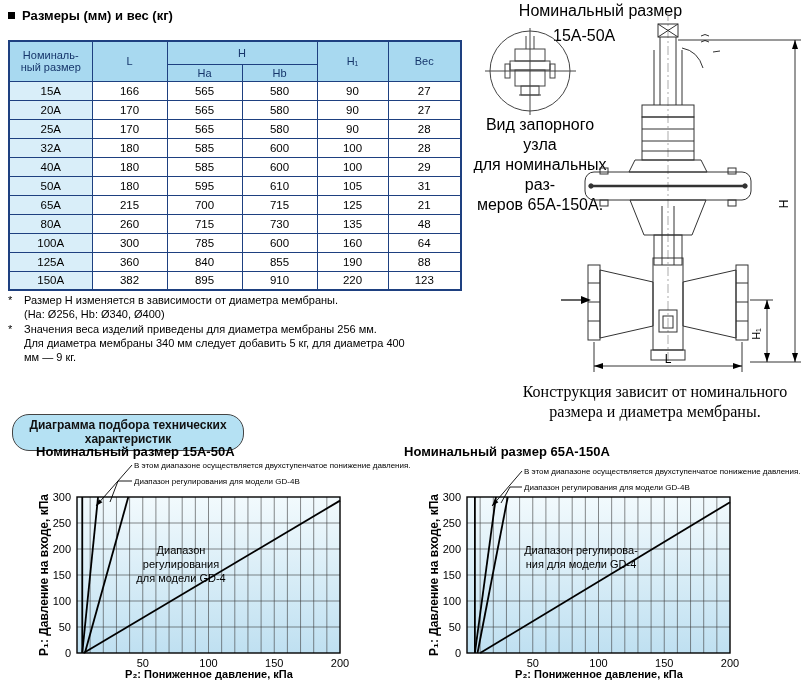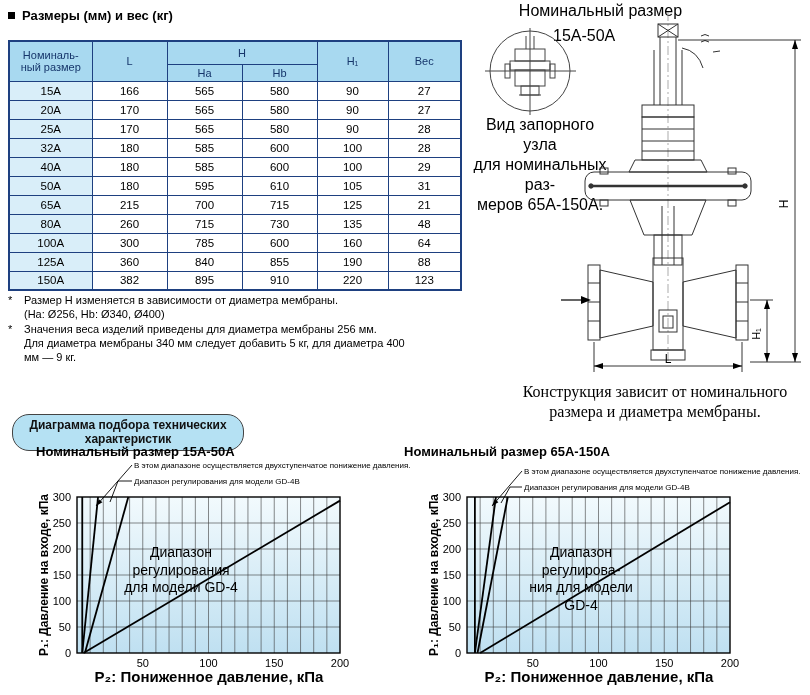--- a/index.html
+++ b/index.html
@@ -40,24 +40,24 @@
   
   #selection-pill{left:12px;top:414px;width:232px;border:1.3px solid #444;border-radius:17px;background:var(--pill-bg);
     font-size:12px;line-height:1.2;text-align:center;padding:3px 8px;font-weight:bold;color:#111;}
 
   
   .chart{top:444px;width:390px;height:250px;}
   #chart-0{left:30px;} #chart-1{left:420px;}
   .chart-title{position:absolute;top:0;font-size:13px;font-weight:bold;white-space:nowrap;}
   #chart-0 .chart-title{left:6px;} #chart-1 .chart-title{left:-16px;}
   .callout{position:absolute;font-size:8px;white-space:nowrap;color:#000;}
-  .inner-ann{position:absolute;font-size:14px;text-align:center;line-height:1.25;}
+  .inner-ann{position:absolute;font-size:11px;text-align:center;line-height:1.25;}
   .y-axis-label{position:absolute;width:210px;height:14px;left:-91px;top:124px;text-align:center;
     font-size:12px;font-weight:bold;transform:rotate(-90deg);}
-  .x-axis-label{position:absolute;left:47px;width:264px;top:224px;text-align:center;font-size:15px;font-weight:bold;}
+  .x-axis-label{position:absolute;left:47px;width:264px;top:224px;text-align:center;font-size:11px;font-weight:bold;}
   svg.plot-svg{position:absolute;left:0;top:0;}
 
   svg text{font-family:"Liberation Sans","DejaVu Sans",sans-serif;}
 </style>
 </head>
 <body>
 
 <div id="page">
 
   <div class="abs" id="page-title-row">

